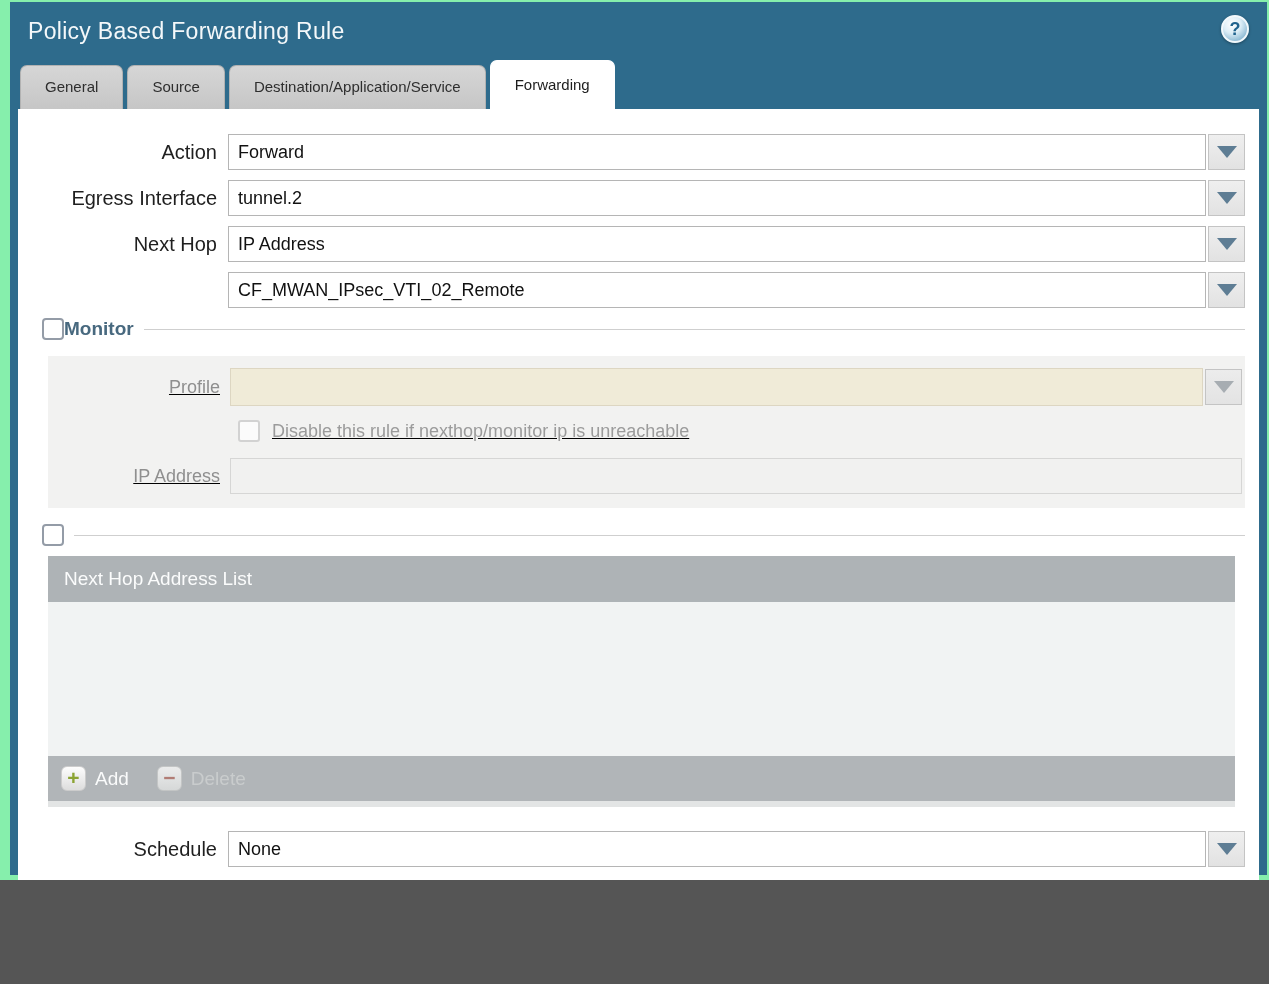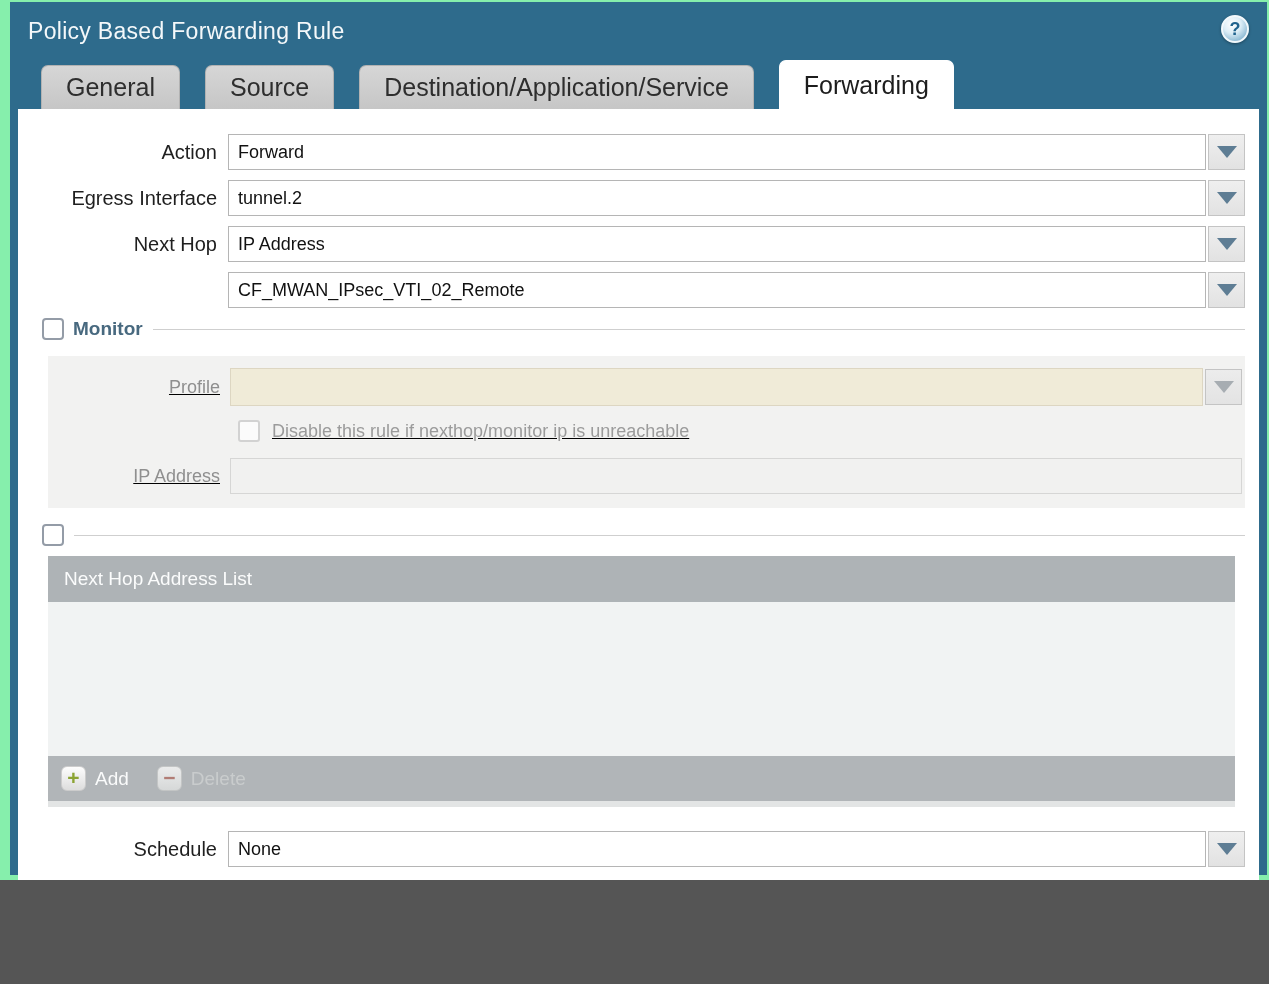--- a/index.html
+++ b/index.html
@@ -43,22 +43,22 @@
     flex: 0 0 auto; height: 49px;
     display: flex; align-items: flex-end;
     padding-left: 10px;
   }
   .tab {
     background: linear-gradient(#d6d6d6, #c6c6c6);
     border: 1px solid #b2b2b2; border-bottom: none;
     border-radius: 7px 7px 0 0;
     height: 44px; line-height: 42px;
     padding: 0 24px; margin-right: 4px;
-    font-size: 25px; color: #2e2e2e;
-    cursor: pointer; white-space: nowrap; margin-left: 21px;
+    font-size: 15px; color: #2e2e2e;
+    cursor: pointer; white-space: nowrap;
   }
   .tab.active {
     background: #ffffff; border-color: #ffffff;
     height: 49px; line-height: 48px;
     color: #1d1d1d;
   }
 
   
   .content {
     background: #ffffff;
@@ -97,21 +97,21 @@
     border-top: 12px solid #5e7d94;
   }
   .tri-down.disabled { border-top-color: #a7adb2; }
 
   
   fieldset {
     border: none; border-top: 1px solid #cfcfcf;
     margin: 6px 14px 0 22px; padding: 0;
   }
   legend {
-    display: flex; align-items: center; gap: 9px;
+    display: flex; align-items: center; 
     padding: 0 10px 0 2px;
     font-size: 19px; font-weight: bold; color: #48697f;
   }
   .cb {
     width: 22px; height: 22px; flex: 0 0 auto;
     border: 2px solid #949ca7; border-radius: 4px;
     background: #ffffff; cursor: pointer;
   }
   .cb.disabled {
     border: 2px solid #d2d2d2; border-radius: 3px;

